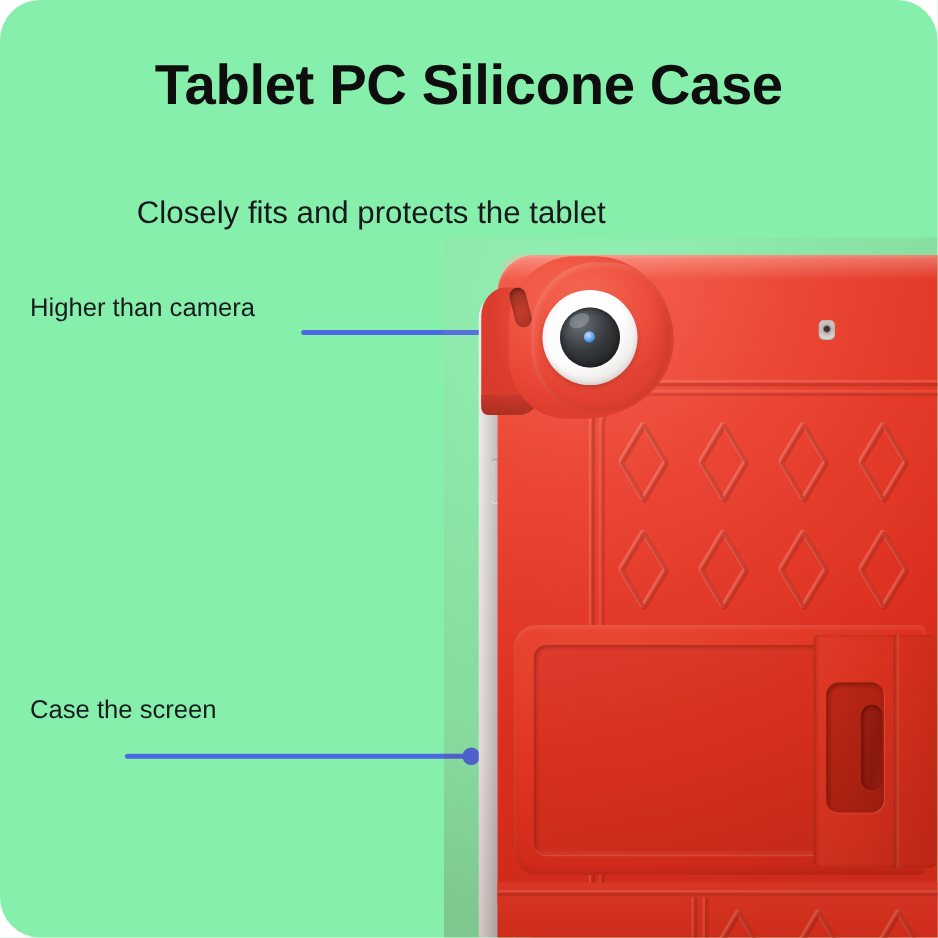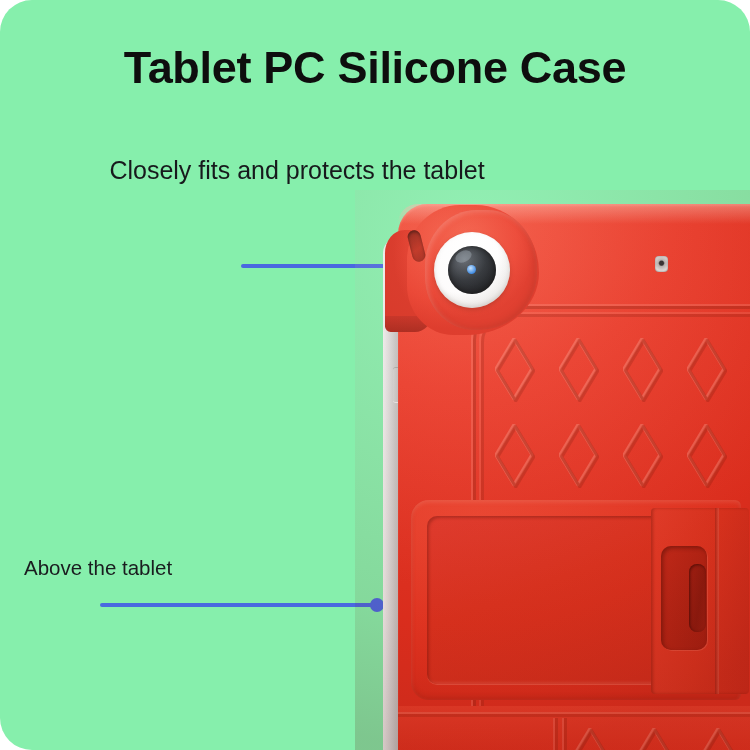--- a/index.html
+++ b/index.html
@@ -378,26 +378,27 @@
 </style>
 </head>
 <body>
 
 <div id="page">
 
   <div class="title">Tablet PC Silicone Case</div>
   <div class="subtitle">Closely fits and protects the tablet</div>
 
   <div class="anno-text" id="anno-camera-text">
+    <div>Higher than camera</div>
   </div>
   <div class="leader" id="leader-camera"></div>
   <div class="leader-dot" id="leader-camera-dot"></div>
 
   <div class="anno-text" id="anno-screen-text">
-    <div>Above the tablet</div>
+    <div>Case the screen</div>
   </div>
   <div class="leader" id="leader-screen"></div>
   <div class="leader-dot" id="leader-screen-dot"></div>
 
   <div id="product">
 
     <div class="tablet-edge"></div>
     <div class="tablet-btn"></div>
     <div class="tablet-edge-shadow"></div>
 

